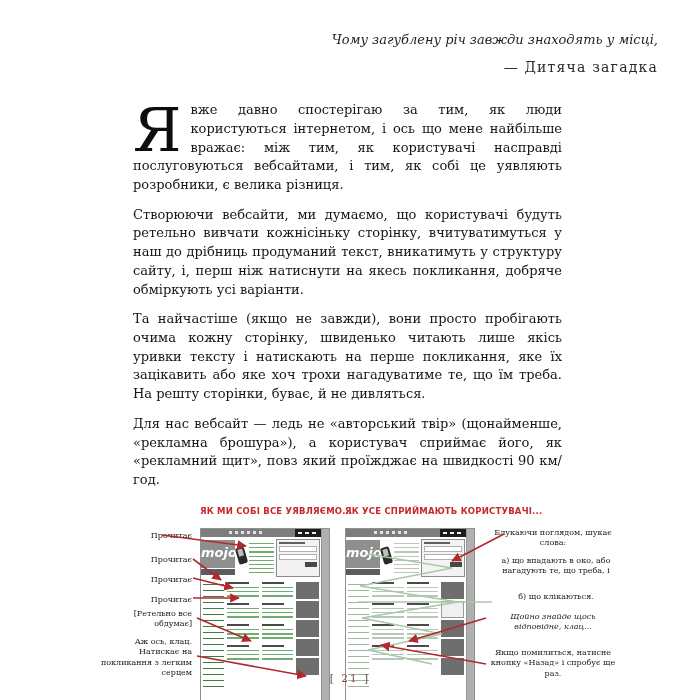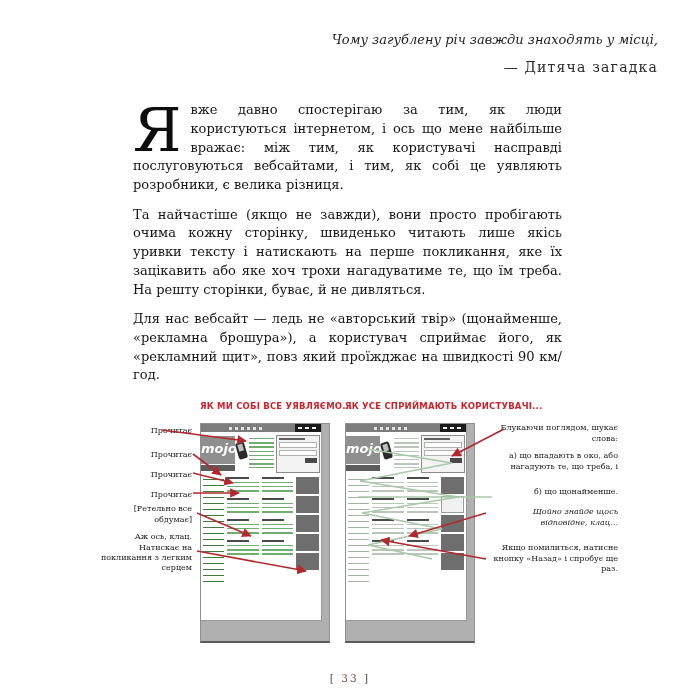--- a/index.html
+++ b/index.html
@@ -54,39 +54,40 @@
   .gkb{height:13px;}
   .gk-green{background:repeating-linear-gradient(180deg,#6fae6f 0 1.3px,transparent 1.3px 4.2px);}
   .gk-pale{background:repeating-linear-gradient(180deg,#b9c6b9 0 1.3px,transparent 1.3px 4.2px);}
   .mrcol{width:23px;display:flex;flex-direction:column;gap:2px;}
   .rbox{height:17px;background:#6e6e6e;}
   .rbox.lt{background:#f0f0f0;border:1px solid #9a9a9a;box-sizing:border-box;}
 
   
   .lbl{position:absolute;font-size:8px;line-height:1.3;color:#1c1c1c;}
   .lbl.left{left:0;width:92px;text-align:right;}
-  .lbl.right{left:388px;width:130px;text-align:right;}
+  .lbl.right{left:388px;width:130px;text-align:center;}
   .arrows{position:absolute;left:0;top:0;width:560px;height:252px;pointer-events:none;}
 
   
   .pageno{position:absolute;bottom:16px;left:0;width:100%;text-align:center;font-size:10.5px;letter-spacing:2px;}
   .pn-brk{color:#4d4d4d;} .pn-num{color:#8b4a4a;}
 </style>
 </head>
 <body>
 
 <div class="sheet">
 
   <div class="epigraph">
     <div>Чому загублену річ завжди знаходять у місці,</div>
   </div>
   <div class="attribution">— Дитяча загадка</div>
 
   <div class="bodytext">
     <p><span class="dropcap">Я</span><span>вже давно спостерігаю за тим, як люди користуються інтернетом, і ось що мене найбільше вражає: між тим, як користувачі насправді послуговуються вебсайтами, і тим, як собі це уявляють розробники, є велика різниця.</span></p>
+    <p>Створюючи вебсайти, ми думаємо, що користувачі будуть ретельно вивчати кожнісіньку сторінку, вчитуватимуться у наш до дрібниць продуманий текст, вникатимуть у структуру сайту, і, перш ніж натиснути на якесь покликання, добряче обміркують усі варіанти.</p>
     <p>Та найчастіше (якщо не завжди), вони просто пробігають очима кожну сторінку, швиденько читають лише якісь уривки тексту і натискають на перше покликання, яке їх зацікавить або яке хоч трохи нагадуватиме те, що їм треба. На решту сторінки, буває, й не дивляться.</p>
     <p>Для нас вебсайт — ледь не «авторський твір» (щонайменше, «рекламна брошура»), а користувач сприймає його, як «рекламний щит», повз який проїжджає на швидкості 90 км/год.</p>
   </div>
 
   <div class="figrow">
 
     <div class="figtitle t1">ЯК МИ СОБІ ВСЕ УЯВЛЯЄМО...</div>
     <div class="figtitle t2">ЯК УСЕ СПРИЙМАЮТЬ КОРИСТУВАЧІ...</div>
 
     <div class="fig f1">
@@ -211,21 +212,21 @@
 
     <div class="lbl left" style="top:25px;">Прочитає</div>
     <div class="lbl left" style="top:49px;">Прочитає</div>
     <div class="lbl left" style="top:69px;">Прочитає</div>
     <div class="lbl left" style="top:89px;">Прочитає</div>
     <div class="lbl left" style="top:103px;">[Ретельно все обдумає]</div>
     <div class="lbl left" style="top:131px;">Аж ось, клац. Натискає на покликання з легким серцем</div>
 
     <div class="lbl right" style="top:22px;">Блукаючи поглядом, шукає слова:</div>
     <div class="lbl right" style="top:50px;padding-left:6px;width:124px;">а) що впадають в око, або нагадують те, що треба, і</div>
-    <div class="lbl right" style="top:86px;padding-left:6px;width:124px;">б) що щонайменше.</div>
+    <div class="lbl right" style="top:86px;padding-left:6px;width:124px;">б) що клікаються.</div>
     <div class="lbl right" style="top:106px;font-style:italic;">Щойно знайде щось відповідне, клац...</div>
     <div class="lbl right" style="top:142px;">Якщо помилиться, натисне кнопку «Назад» і спробує ще раз.</div>
 
     <svg class="arrows" viewBox="0 0 560 252">
       <defs>
         <marker id="ah" markerWidth="7" markerHeight="7" refX="5.5" refY="3" orient="auto">
           <path d="M0,0 L6,3 L0,6 z" fill="#b3282d"></path>
         </marker>
       </defs>
 
@@ -240,17 +241,17 @@
       <line x1="97" y1="150" x2="206" y2="170" stroke="#b3282d" stroke-width="1.6" marker-end="url(#ah)"></line>
 
       <line x1="404" y1="28" x2="352" y2="55" stroke="#b3282d" stroke-width="1.6" marker-end="url(#ah)"></line>
       <line x1="386" y1="112" x2="309" y2="135" stroke="#b3282d" stroke-width="1.6" marker-end="url(#ah)"></line>
       <line x1="386" y1="158" x2="281" y2="139" stroke="#b3282d" stroke-width="1.6" marker-end="url(#ah)"></line>
     </svg>
   </div>
 
   <div class="pageno">
     <span class="pn-brk">[</span>
-    <span class="pn-num">33</span>
+    <span class="pn-num">21</span>
     <span class="pn-brk">]</span>
   </div>
 
 </div>
 
 </body></html>

